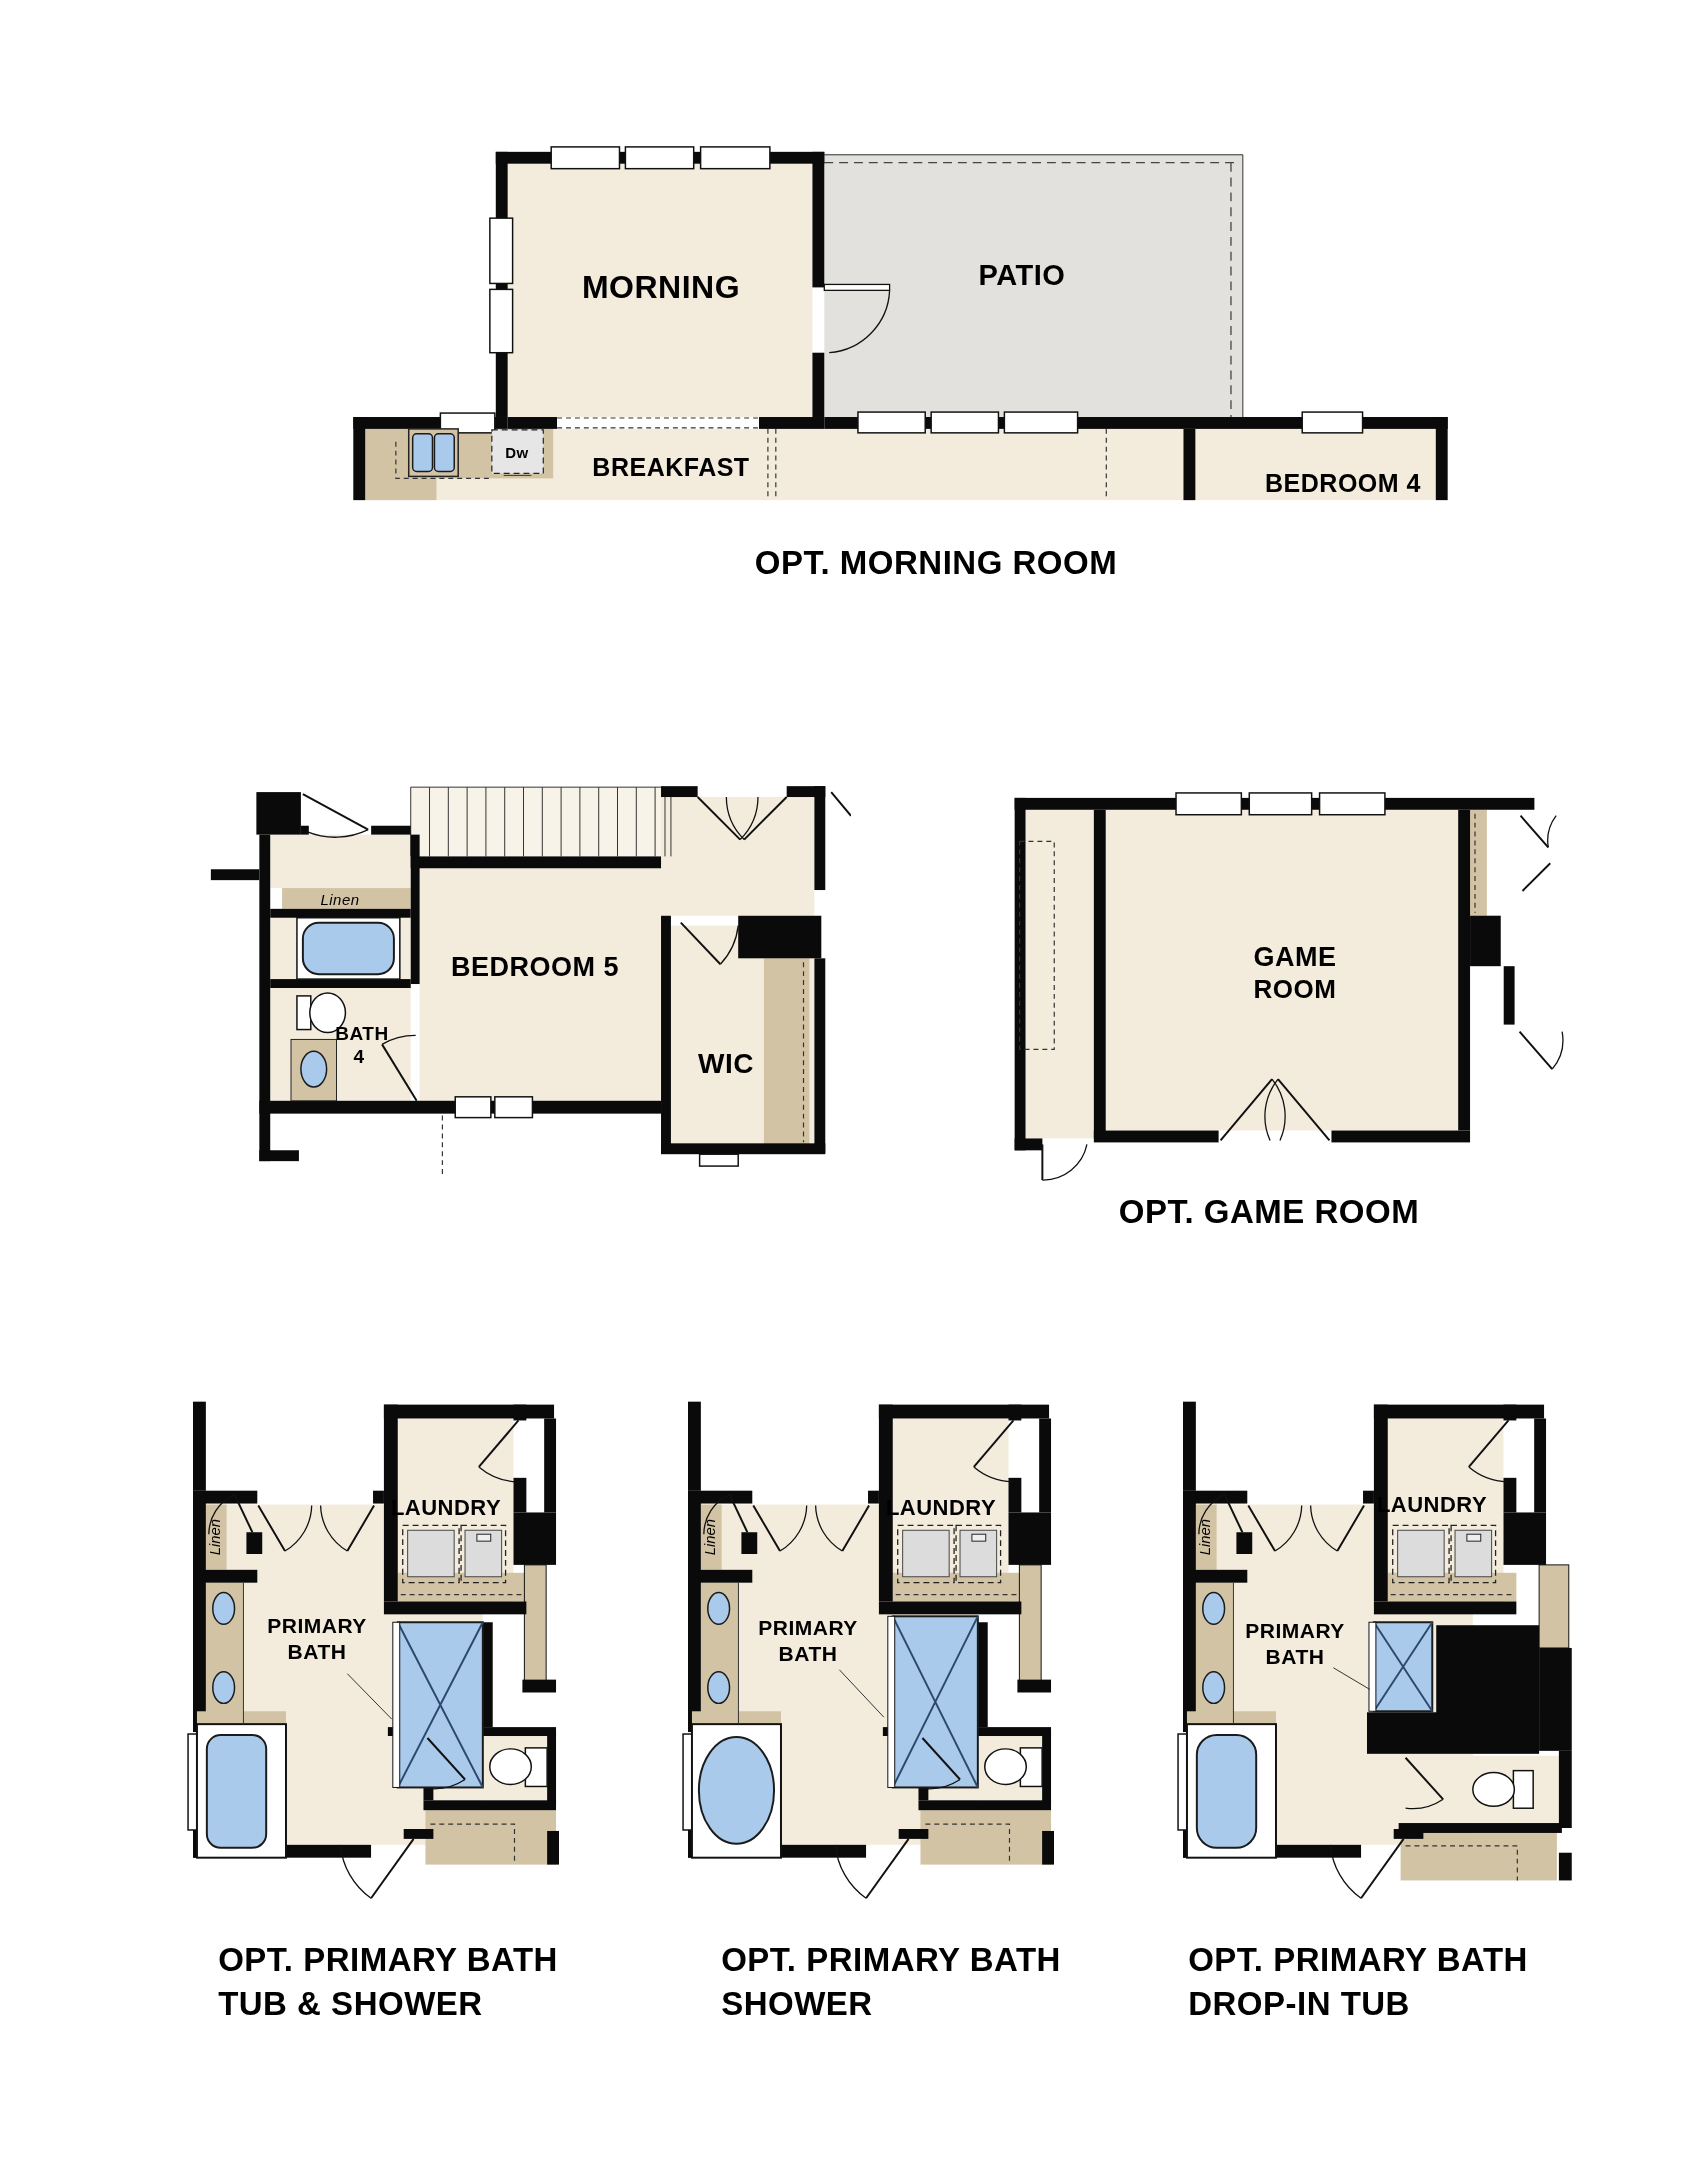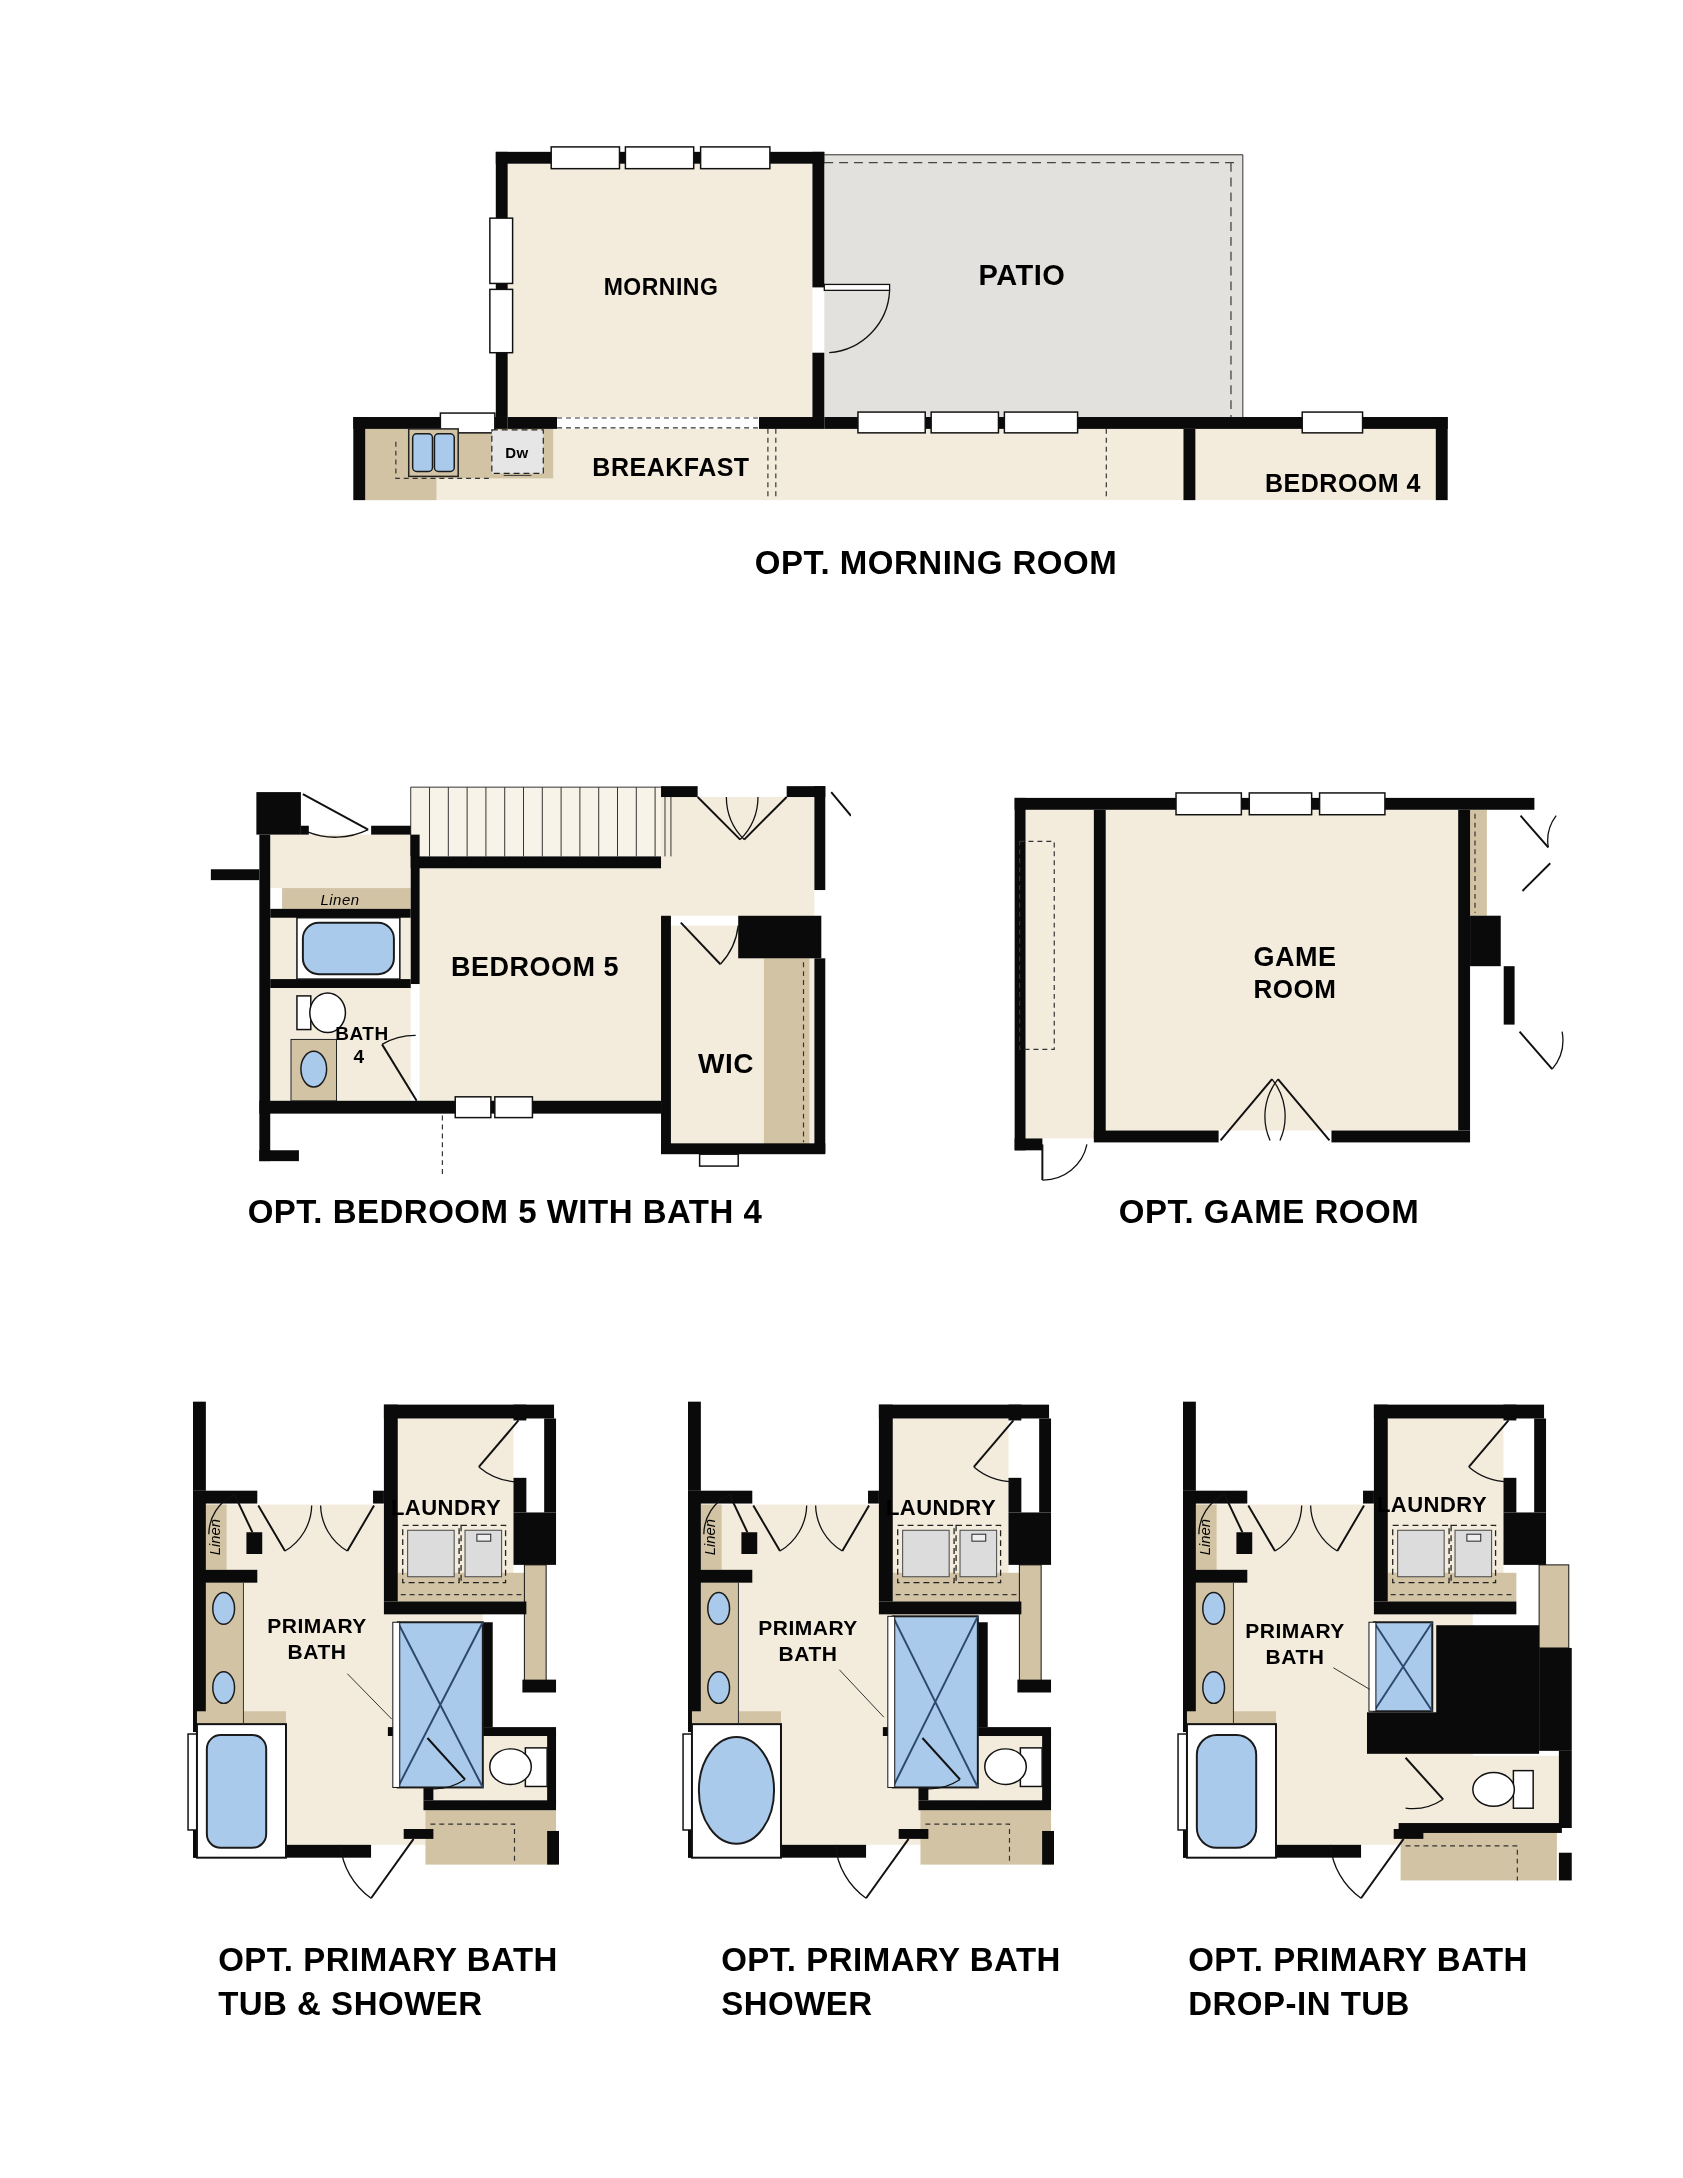--- a/index.html
+++ b/index.html
@@ -88,21 +88,21 @@
       <g>
         <rect x="62" y="295" width="50" height="48" class="tan" stroke="#222" stroke-width="1.5"></rect>
         <rect class="fixthin" x="66" y="300" width="20" height="38" rx="4"></rect>
         <rect class="fixthin" x="88" y="300" width="20" height="38" rx="4"></rect>
       </g>
       <g>
         <rect x="146" y="296" width="52" height="44" fill="#e6e6e6" stroke="#222" stroke-width="1.2" stroke-dasharray="6 4"></rect>
         <path class="thin" d="M 158 342 H 186"></path>
       </g>
     </svg>
-    <div class="lbl" style="left:314px;top:150px;font-size:23px">MORNING</div>
+    <div class="lbl" style="left:314px;top:150px;font-size:32px">MORNING</div>
     <div class="lbl" style="left:675px;top:138px;font-size:29px">PATIO</div>
     <div class="lbl" style="left:324px;top:330px;font-size:25px">BREAKFAST</div>
     <div class="lbl" style="left:996px;top:346px;font-size:25px">BEDROOM 4</div>
     <div class="lbl" style="left:170px;top:315px;font-size:15px">Dw</div>
   </div>
   <div class="caption" style="left:936px;top:541px">OPT. MORNING ROOM</div>
 
   <div class="plan" style="left:198px;top:774px;width:653px;height:426px">
     <svg width="653" height="426" viewBox="0 0 660 430">
       <g>
@@ -169,21 +169,20 @@
       <g>
         <path class="dash2" d="M 612 190 V 372 M 247 345 V 408"></path>
       </g>
     </svg>
     <div class="lbl" style="left:142px;top:125px;font-size:15px;font-style:italic;font-weight:normal">Linen</div>
     <div class="lbl" style="left:337px;top:193px;font-size:27px">BEDROOM 5</div>
     <div class="lbl" style="left:164px;top:259px;font-size:19px">BATH</div>
     <div class="lbl" style="left:161px;top:282px;font-size:19px">4</div>
     <div class="lbl" style="left:528px;top:290px;font-size:28px">WIC</div>
   </div>
-  <div class="caption" style="left:505px;top:1190px">OPT. BEDROOM 5 WITH BATH 4</div>
 
   <div class="plan" style="left:980px;top:772px;width:594px;height:426px">
     <svg width="594" height="426" viewBox="0 0 600 430">
       <g>
         <rect class="room" x="46" y="38" width="69" height="332"></rect>
         <rect class="room" x="127" y="38" width="356" height="324"></rect>
         <rect class="tan" x="495" y="38" width="17" height="107"></rect>
       </g>
       <g>
         <rect class="wall" x="35" y="26" width="525" height="12"></rect>

